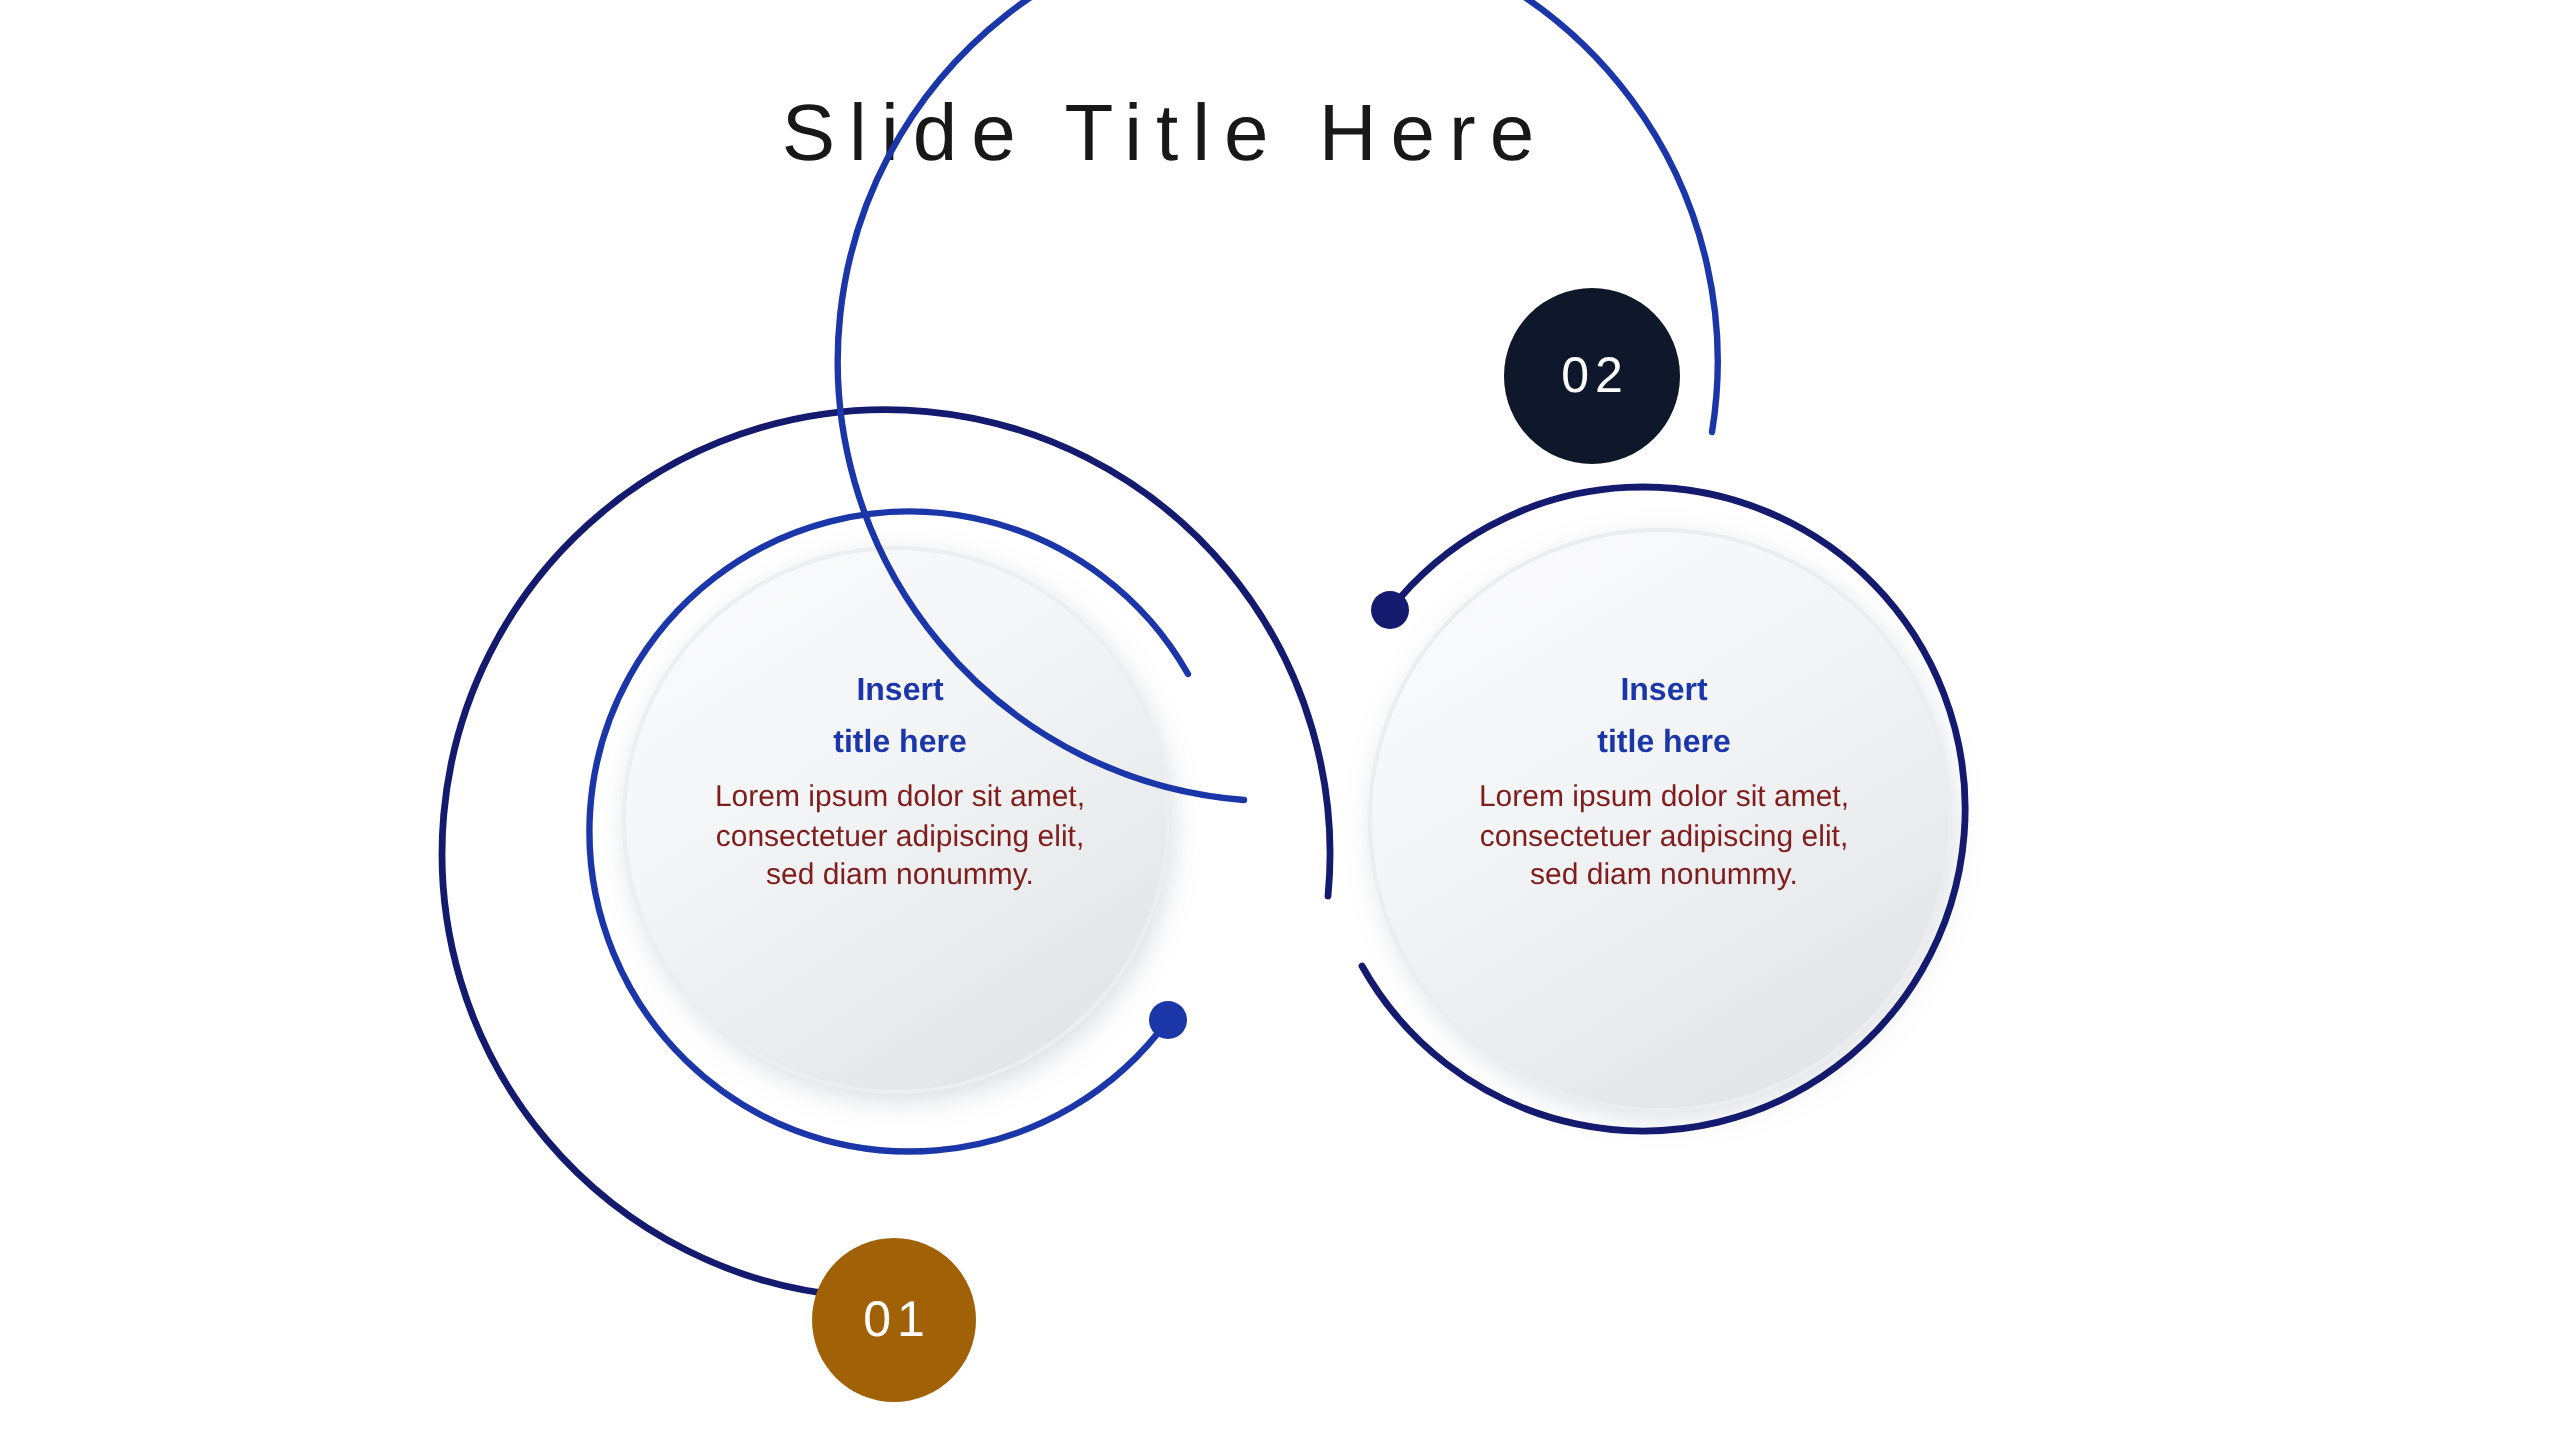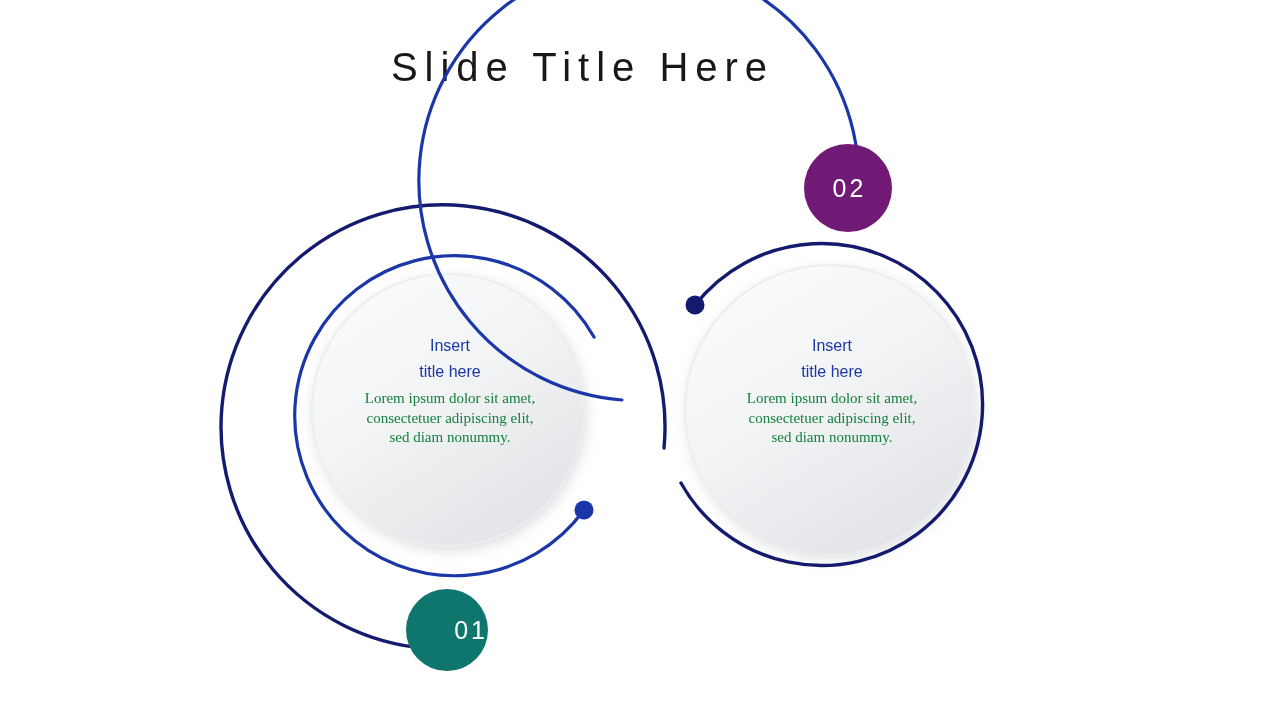--- a/index.html
+++ b/index.html
@@ -56,57 +56,56 @@
     justify-content: center;
     color: #ffffff;
     font-size: 25px;
     letter-spacing: 3px;
     font-weight: 400;
     font-family: "Liberation Sans", sans-serif;
     text-indent: 3px;
   }
   #badge-01 {
     left: 406px;
-    top: 589px;
+    top: 619px;
     width: 82px;
     height: 82px;
-    background: #0f766e;
-    justify-content: flex-end;
+    background: #a16207;
   }
   #badge-02 {
-    left: 804px;
+    left: 752px;
     top: 144px;
     width: 88px;
     height: 88px;
-    background: #701a75;
+    background: #0f172a;
     justify-content: center;
   }
 
   
   .content-block {
     position: absolute;
     text-align: center;
     line-height: 1.0;
   }
   #content-left  { left: 355px; top: 333px; width: 190px; }
   #content-right { left: 737px; top: 333px; width: 190px; }
 
   .blk-title {
     color: #1b36a8;
     font-size: 16px;
-    font-weight: normal;
+    font-weight: bold;
     line-height: 26px;
     font-family: "Liberation Sans", sans-serif;
   }
   .blk-body {
-    color: #15803d;
+    color: #7f1d1d;
     font-size: 15px;
     line-height: 19.5px;
     margin-top: 4px;
-    font-family: Liberation Serif, serif;
+    font-family: Liberation Sans, sans-serif;
   }
 </style>
 </head>
 <body>
 
 <div class="slide">
 
   <div class="slide-title">Slide Title Here</div>
 
   <svg class="canvas" viewBox="0 0 1280 720">

